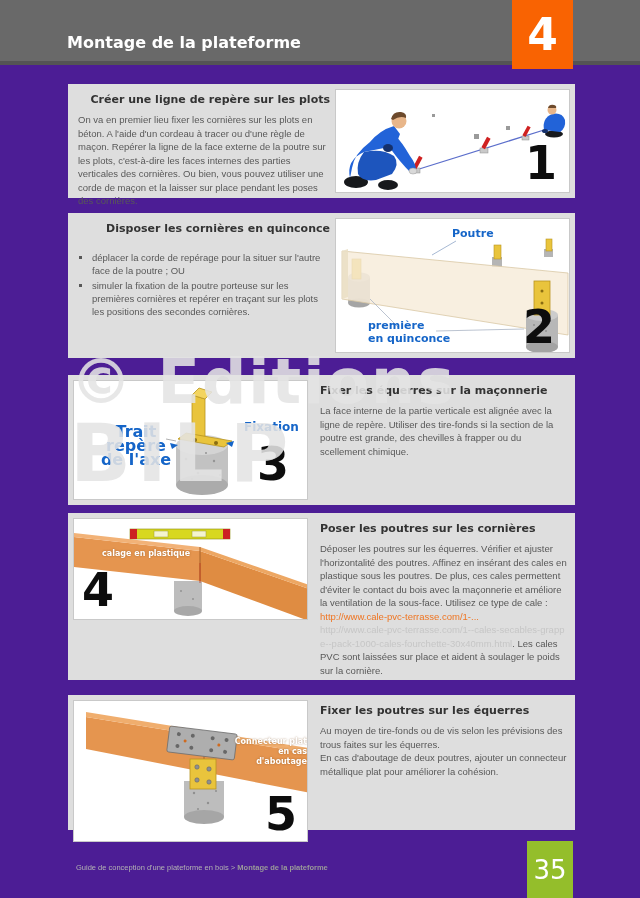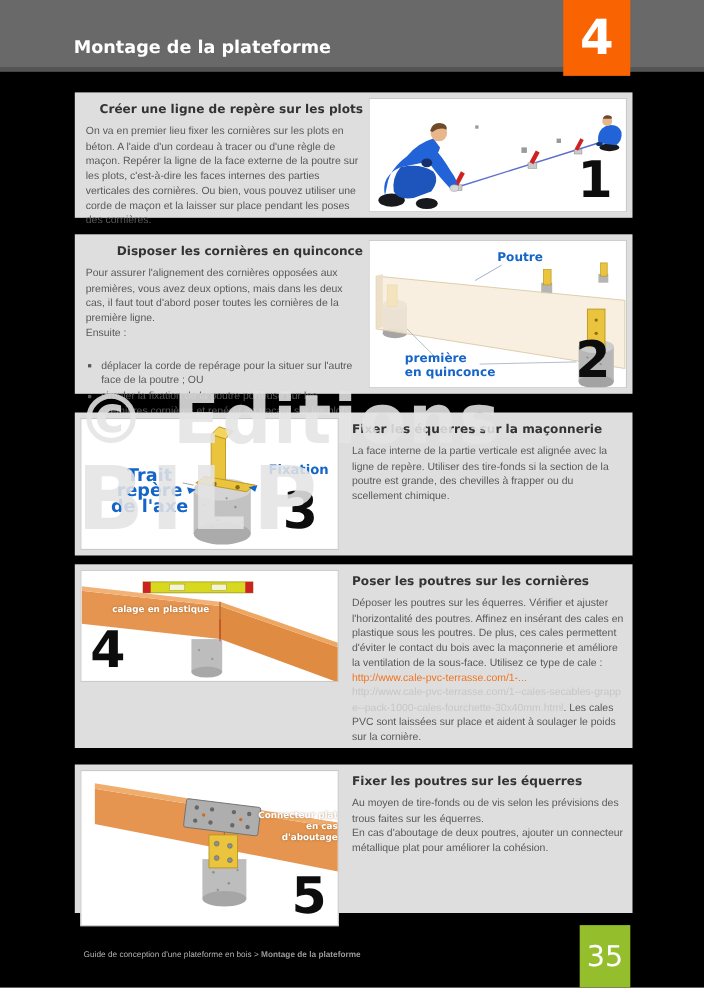--- a/index.html
+++ b/index.html
@@ -1,18 +1,18 @@
 <!DOCTYPE html>
 <html><head>
 <meta charset="utf-8">
 <style>
   * { margin:0; padding:0; box-sizing:border-box; }
   html,body { background:#ffffff; }
   body { font-family:"Liberation Sans", sans-serif; }
-  .page { position:relative; width:640px; height:898px; background:#000000; overflow:hidden; }
+  .page { position:relative; width:640px; height:898px; background:#4c1d95; overflow:hidden; }
 
   
   .header { position:absolute; left:0; top:0; width:640px; height:65px;
             background:#696969; border-bottom:4px solid #545454; }
   .header-title { position:absolute; left:67px; top:33px; color:#ffffff;
                   font-size:16px; font-weight:bold; font-family:"DejaVu Sans", sans-serif; }
   .chapter-box { position:absolute; left:512px; top:0; width:61px; height:69px;
                  background:#f96302; display:flex; align-items:center; justify-content:center; z-index:5; }
   .chapter-box span { color:#ffffff; font-size:44px; font-weight:bold; font-family:"DejaVu Sans", sans-serif; }
 
@@ -126,22 +126,20 @@
           <ellipse cx="209" cy="41" rx="3" ry="2" fill="#15306b"></ellipse>
         </g>
       </svg>
       <div class="big-num" style="right:12px; bottom:6px;">1</div>
     </div>
   </div>
 
   <div class="row row2">
     <div class="textblock text-leftcol">
       <div class="sec-title title-right">Disposer les cornières en quinconce</div>
-      <div class="sec-body">Pour assurer l'alignement des cornières opposées aux premières, vous avez deux options, mais dans les deux cas, il faut tout d'abord poser toutes les cornières de la première ligne.
-Ensuite :</div>
       <ul class="sec-bullets">
         <li>déplacer la corde de repérage pour la situer sur l'autre face de la poutre ; OU</li>
         <li>simuler la fixation de la poutre porteuse sur les premières cornières et repérer en traçant sur les plots les positions des secondes cornières.</li>
       </ul>
     </div>
     <div class="panel panel-right" style="height:135px;">
       <svg width="235" height="135" viewBox="0 0 235 135">
 
         <g>
           <rect x="156" y="38" width="10" height="10" fill="#b5b5b5"></rect>

